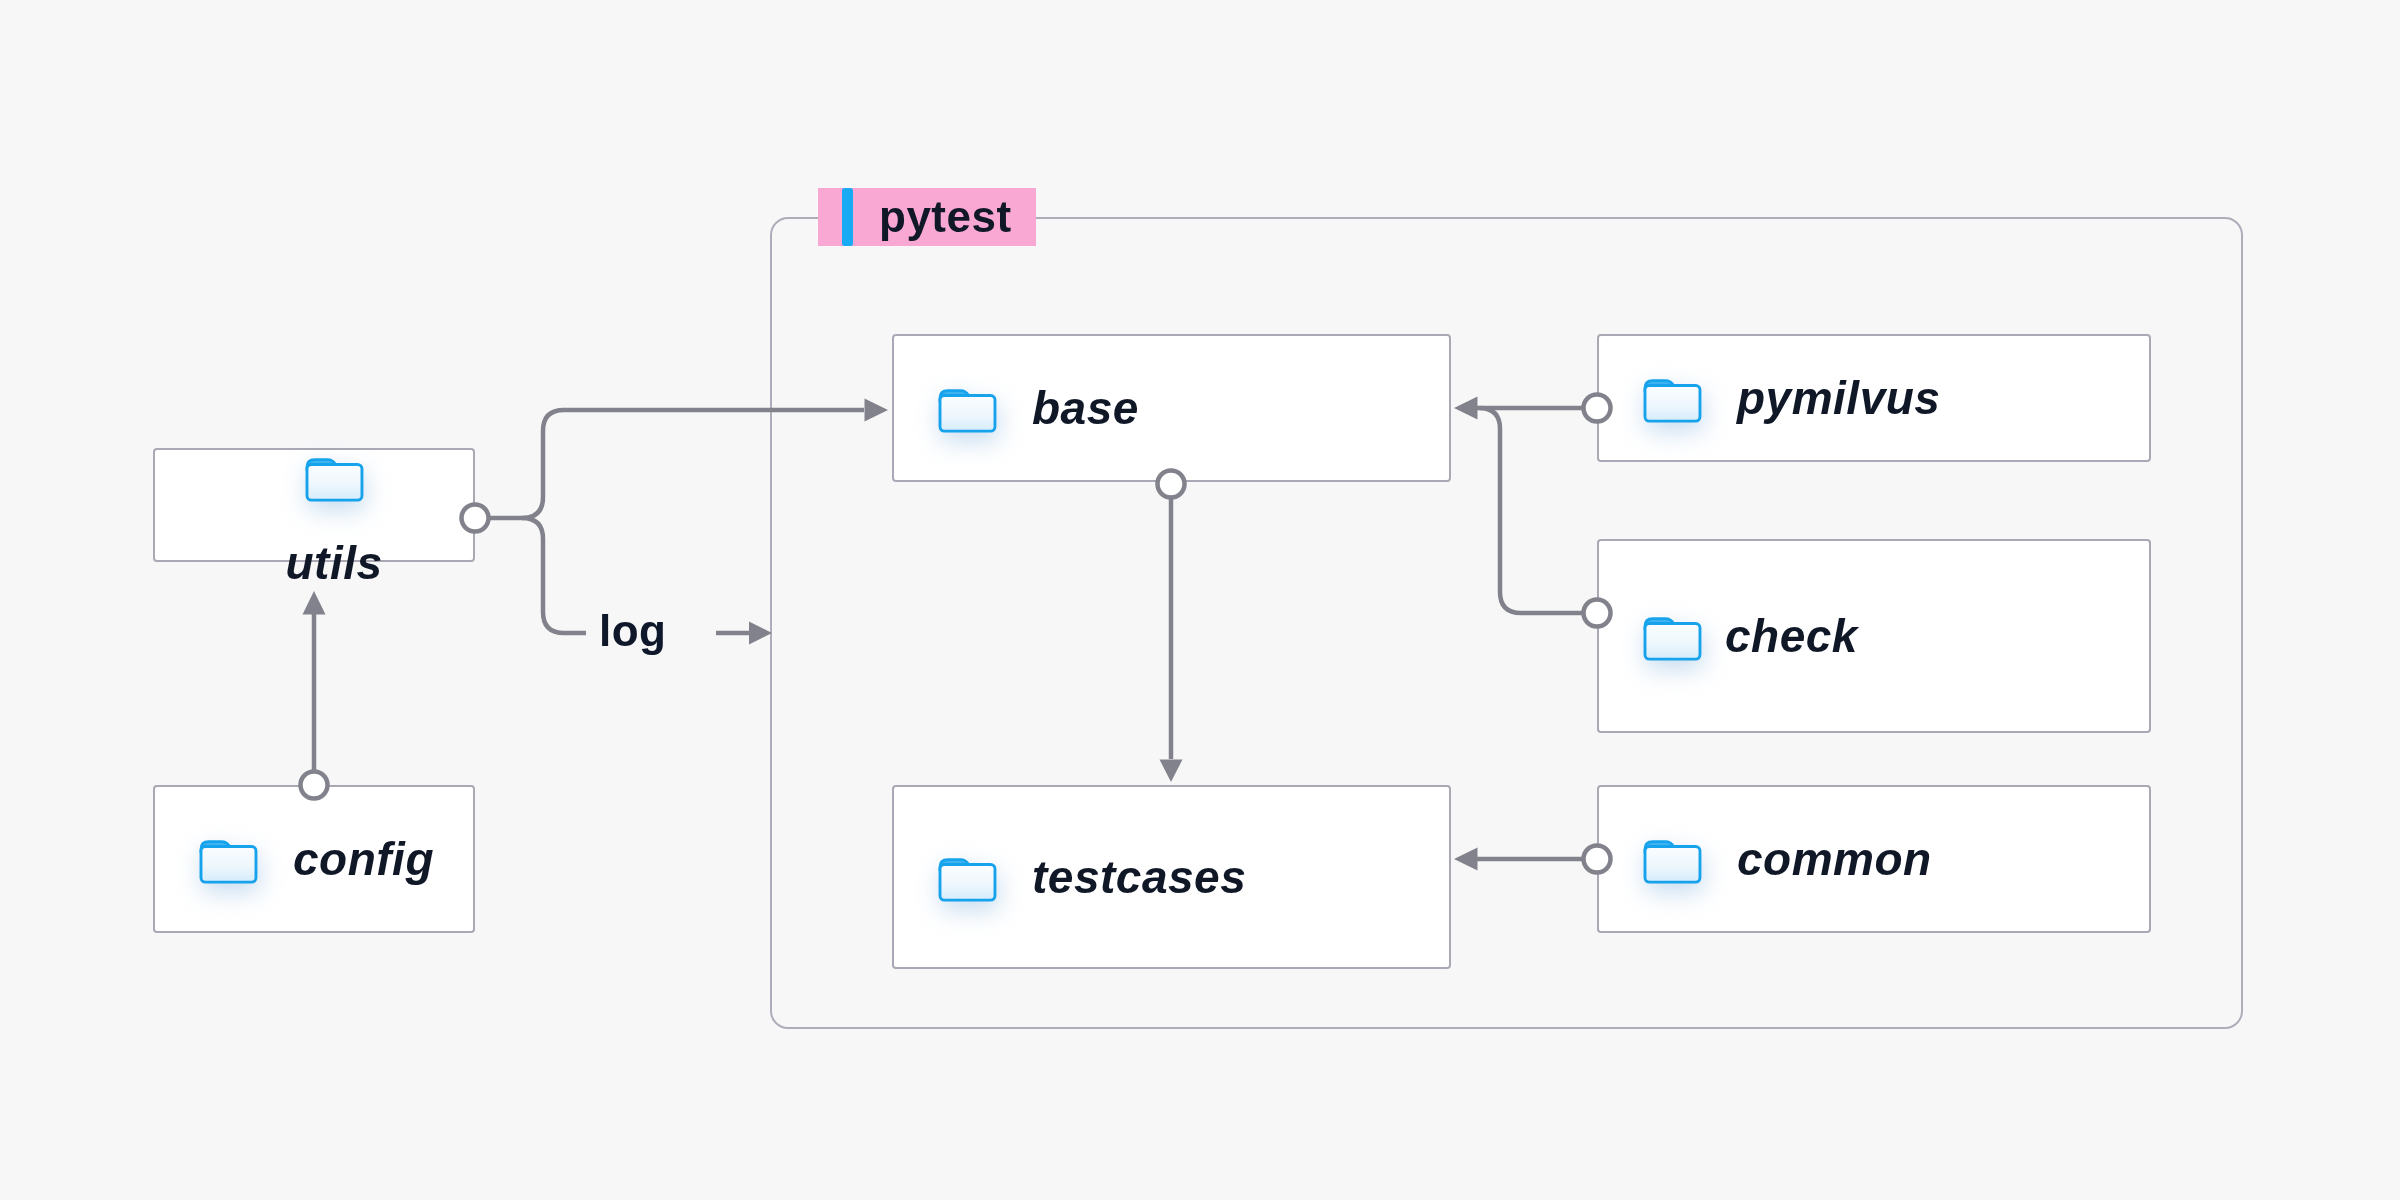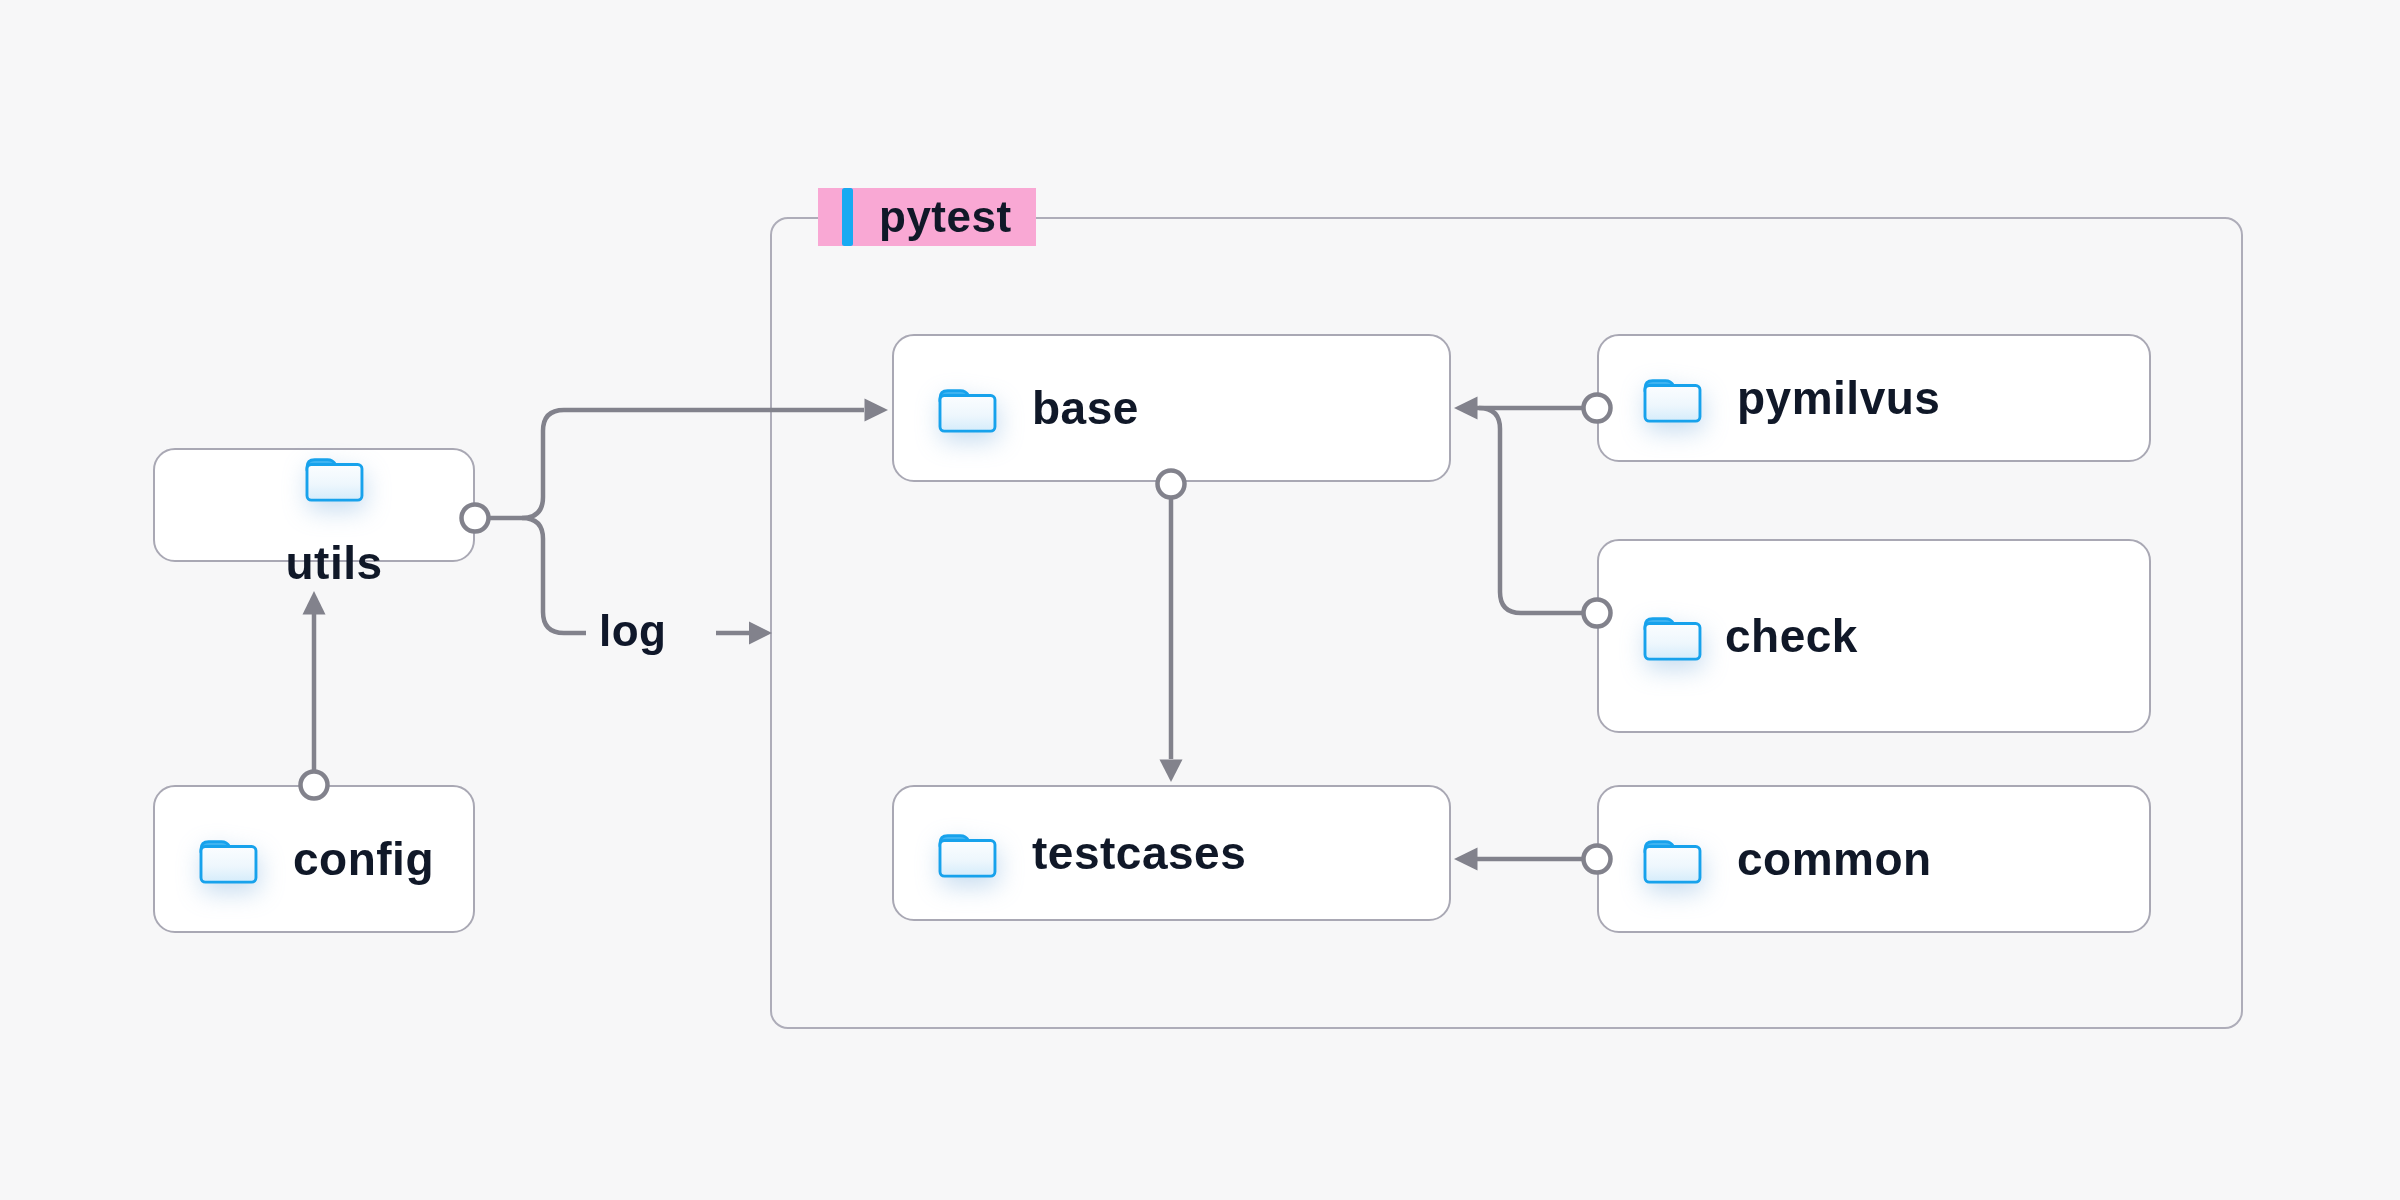--- a/index.html
+++ b/index.html
@@ -21,34 +21,34 @@
     position:absolute;left:818px;top:217px;transform:translateY(-50%);
     display:flex;align-items:center;gap:26px;
     background:#f9a8d4;padding:0 24px;
   }
   .group-label .bar{width:11px;height:58px;background:#18aaf2;border-radius:2.5px;}
   .group-label .txt{font-size:44px;font-weight:700;color:#101828;letter-spacing:0.5px;}
 
   
   .node{
     position:absolute;background:#ffffff;
-    border:2.5px solid #a9a8b4;border-radius:22px;
+    border:2.5px solid #a9a8b4;border-radius:4px;
     box-sizing:border-box;
-    display:flex;align-items:center;gap:32px;padding-left:40px;
+    display:flex;align-items:center;gap:32px;padding-left:40px;font-style:italic;
   }
   .node .label{font-size:46px;font-weight:700;color:#101828;letter-spacing:0.5px;}
   .folder-svg{width:66px;height:54px;flex:0 0 auto;
     filter:drop-shadow(2px 9px 12px rgba(110,165,215,0.38));}
 
   .node-utils    {left:153px; top:448px; width:322px; height:114px;flex-direction:column;}
   .node-config   {left:153px; top:785px; width:322px; height:148px;}
   .node-base     {left:892px; top:334px; width:559px; height:148px;}
   .node-pymilvus {left:1597px;top:334px; width:554px; height:128px;}
   .node-check    {left:1597px;top:539px; width:554px; height:194px;gap:20px;}
-  .node-testcases{left:892px; top:785px; width:559px; height:136px;}
+  .node-testcases{left:892px; top:785px; width:559px; height:184px;}
   .node-common   {left:1597px;top:785px; width:554px; height:148px;}
 
   
   svg.edges{position:absolute;left:0;top:0;width:2400px;height:1200px;pointer-events:none;}
   .edge-line{stroke:#82828c;stroke-width:4.5;fill:none;}
   .edge-arrow{fill:#82828c;stroke:none;}
   .edge-port{fill:#ffffff;stroke:#82828c;stroke-width:4.5;}
 
   
   .log-label{

